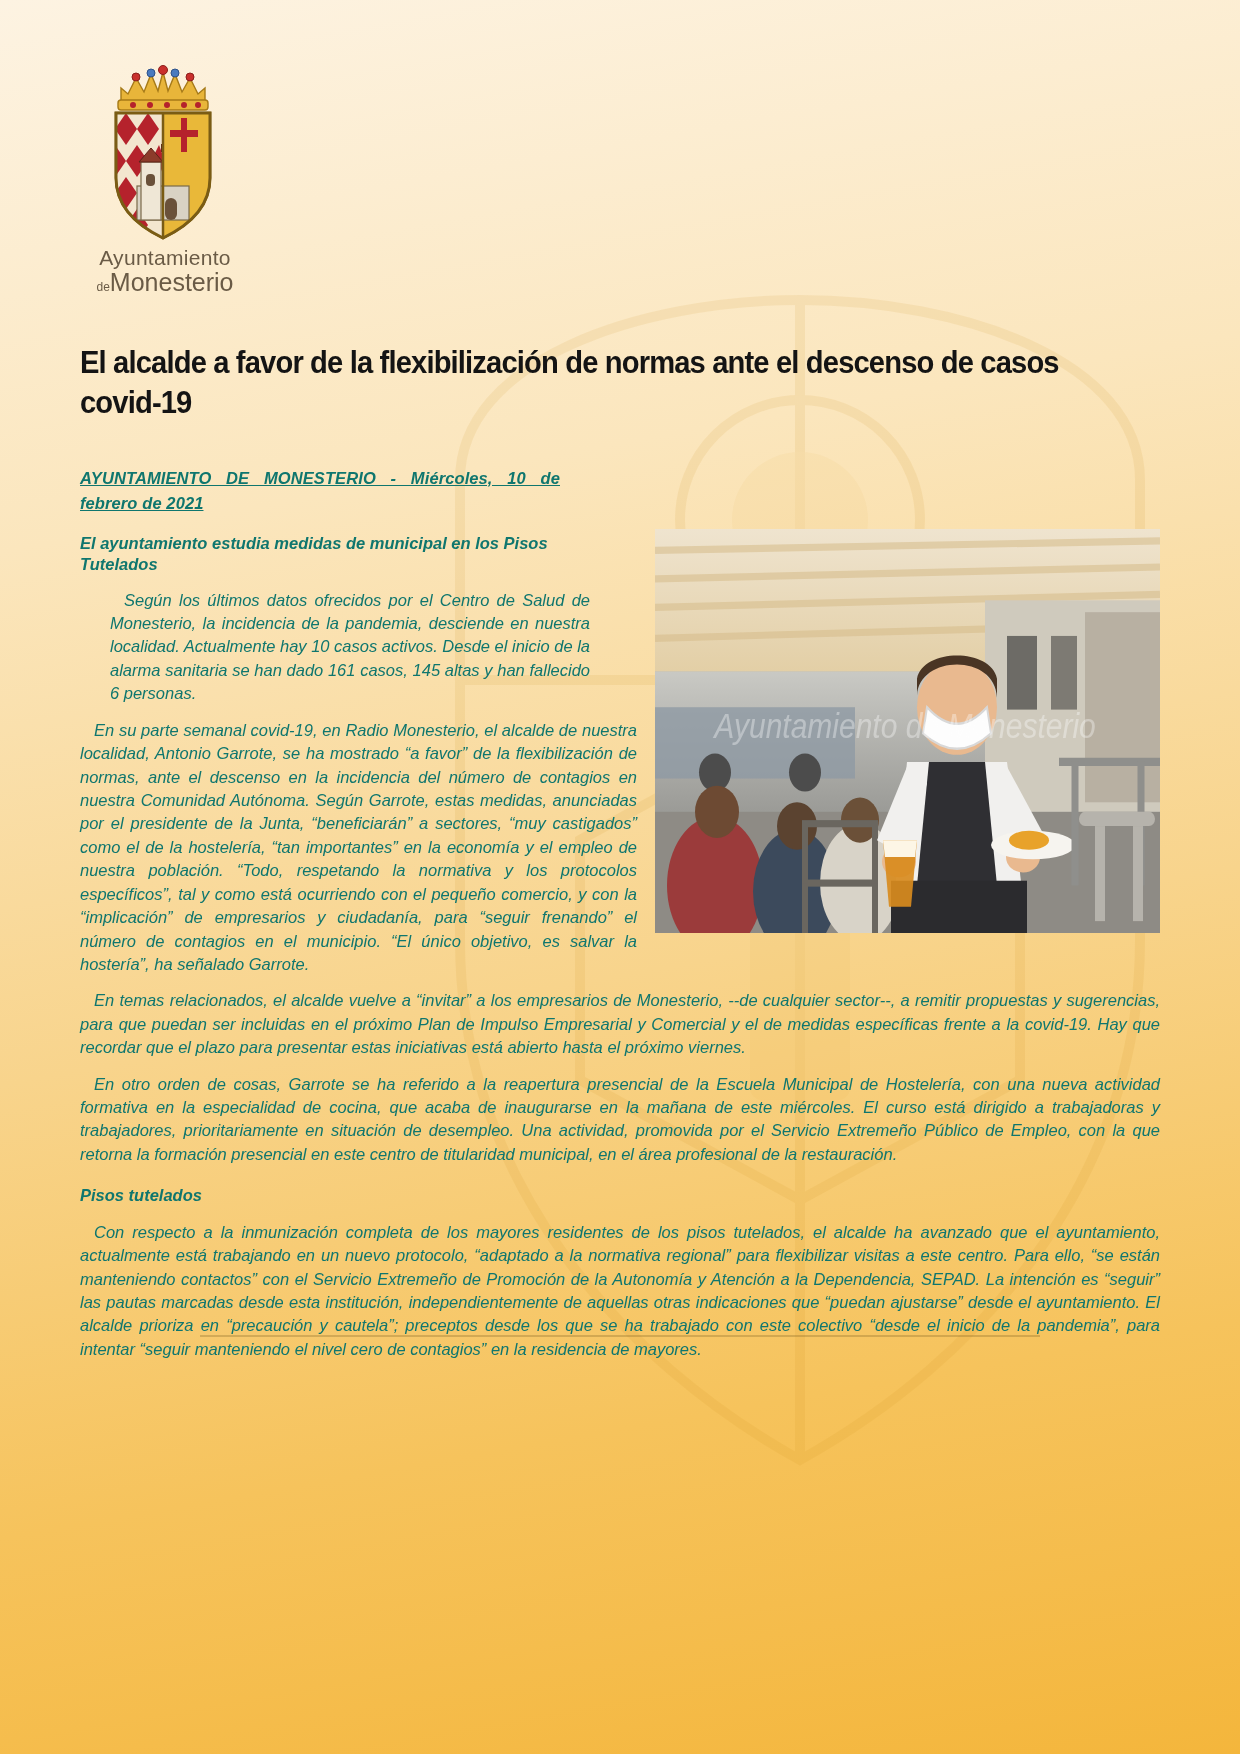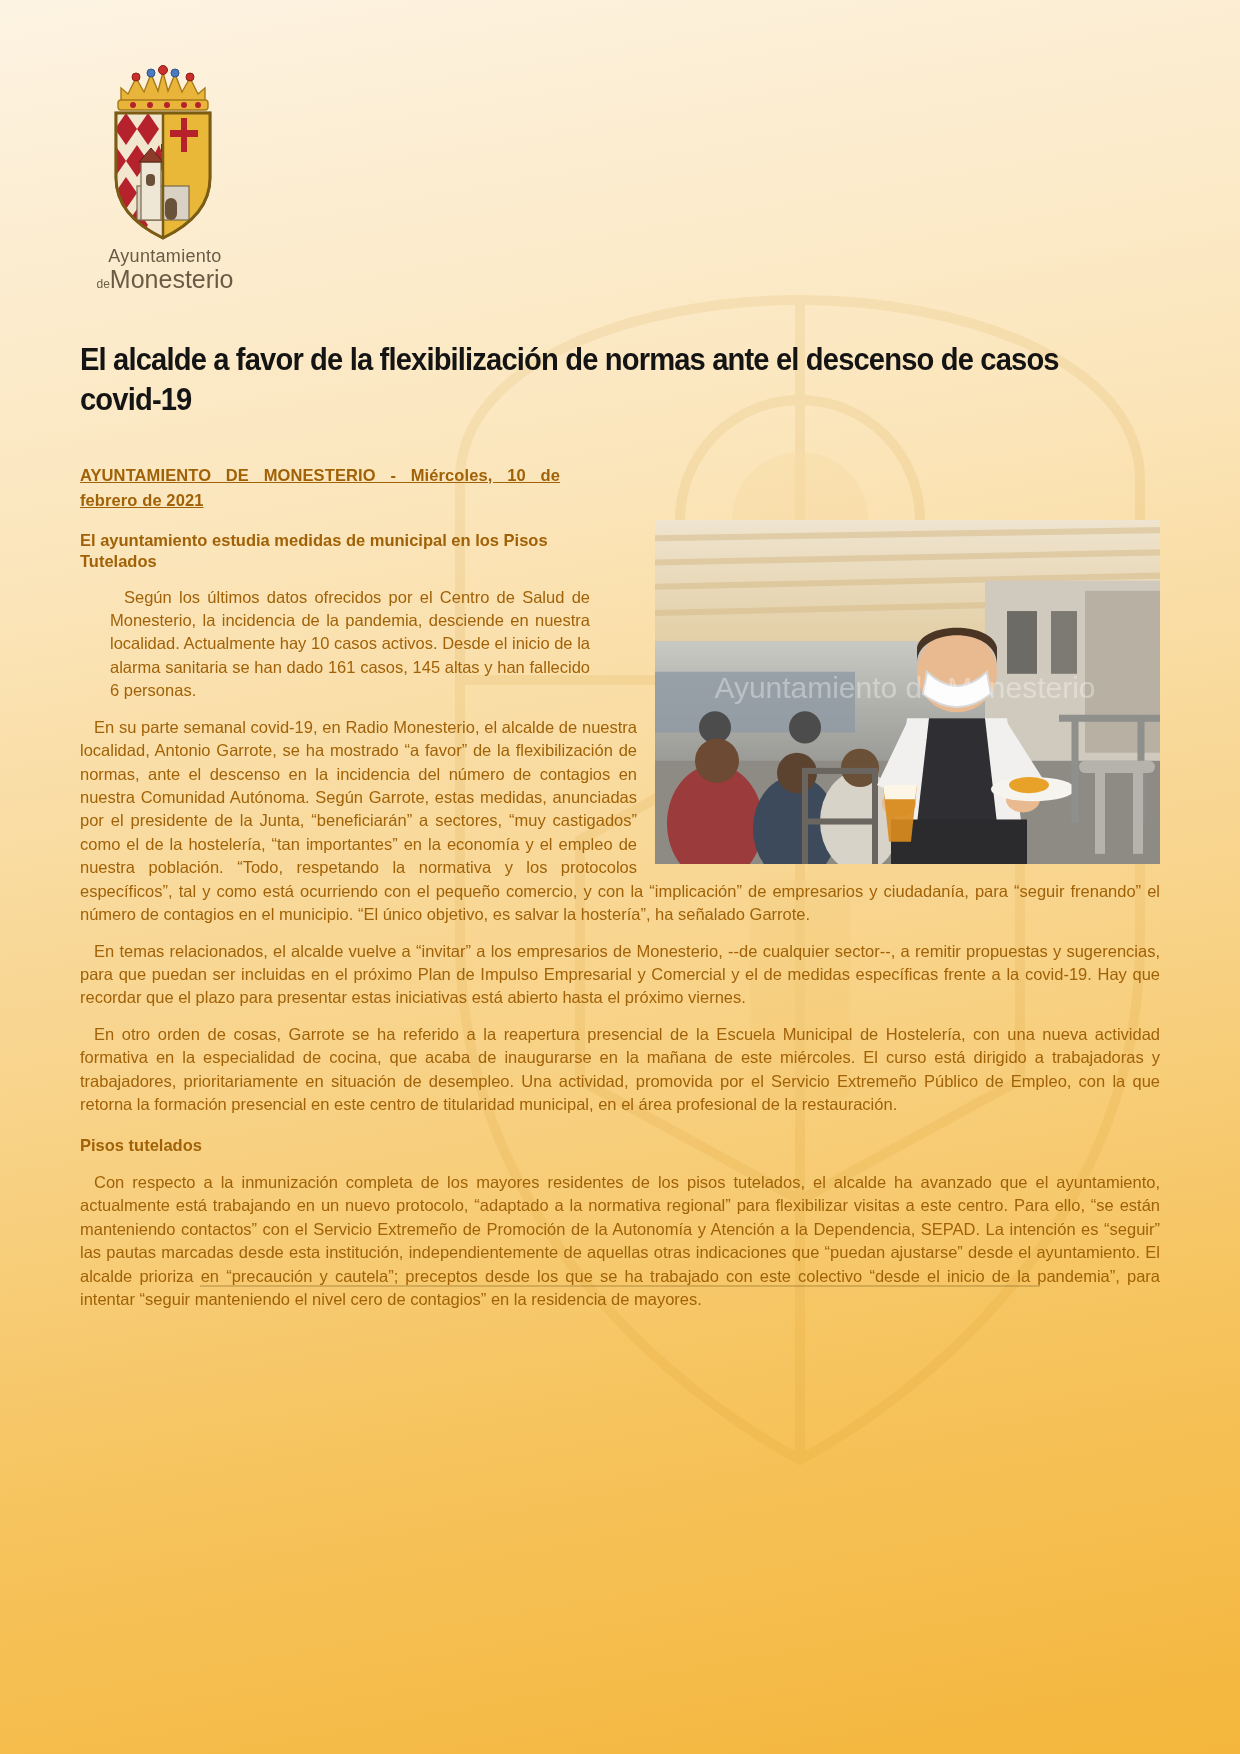--- a/index.html
+++ b/index.html
@@ -47,21 +47,21 @@
     height: 185px;
     margin-left: 8px;
   }
   .crest-caption {
     margin-top: 4px;
     text-align: center;
     line-height: 1.0;
     color: #6a5b46;
   }
   .crest-caption .line1 {
-    font-size: 18px;
+    font-size: 21px;
     letter-spacing: 0.3px;
   }
   .crest-caption .line2 {
     font-size: 25px;
     margin-top: 2px;
   }
   .crest-caption .line2 .de {
     font-size: 12px;
   }
 
@@ -78,42 +78,43 @@
     width: 1130px;
     color: #141414;
   }
 
   
   .article {
     margin: 42px 80px 0 80px;
     width: 1080px;
     font-size: 16.5px;
     line-height: 1.42;
-    color: #a16207;
+    color: #0f766e;
+    font-style: italic;
   }
   .dateline {
     font-weight: bold;
     text-decoration: underline;
     text-align: justify;
     width: 480px;
     line-height: 1.55;
     letter-spacing: 0.1px;
   }
   .subhead {
     font-weight: bold;
     margin-top: 16px;
     width: 480px;
     line-height: 1.30;
     font-size: 16.5px;
   }
   .photo {
     float: right;
     width: 505px;
-    height: 344px;
-    margin: 6px 0 10px 18px;
+    height: 404px;
+    margin: 12px 0 10px 18px;
     position: relative;
     overflow: hidden;
     border: 0;
   }
   .photo svg { display:block; width:100%; height:100%; }
 
   p.body-par {
     margin: 13px 0 0 0;
     text-align: justify;
     text-indent: 14px;

